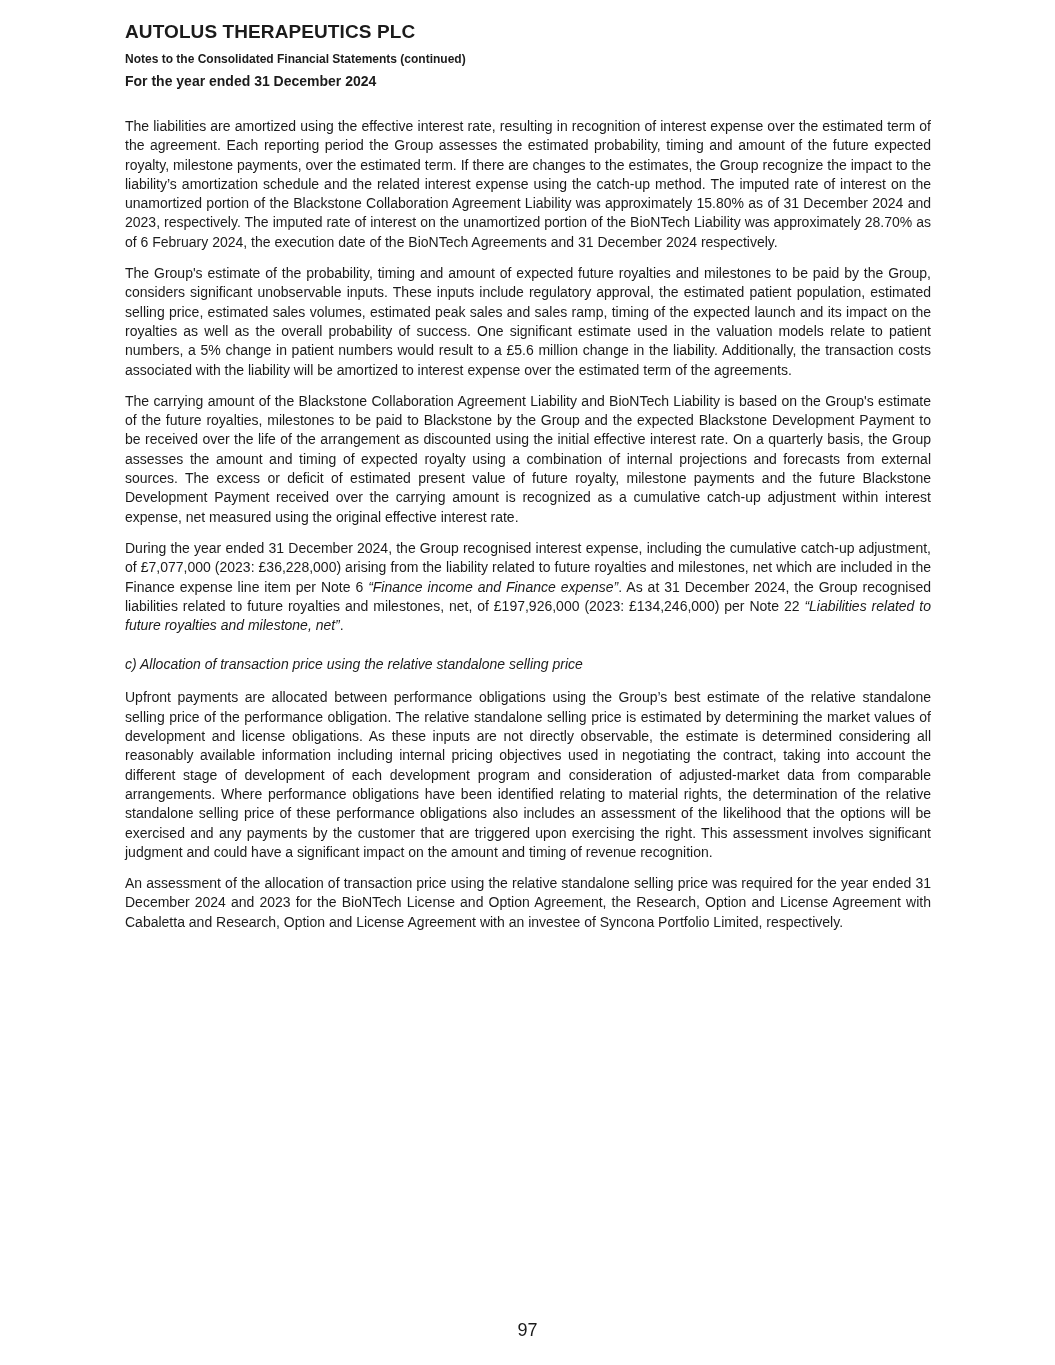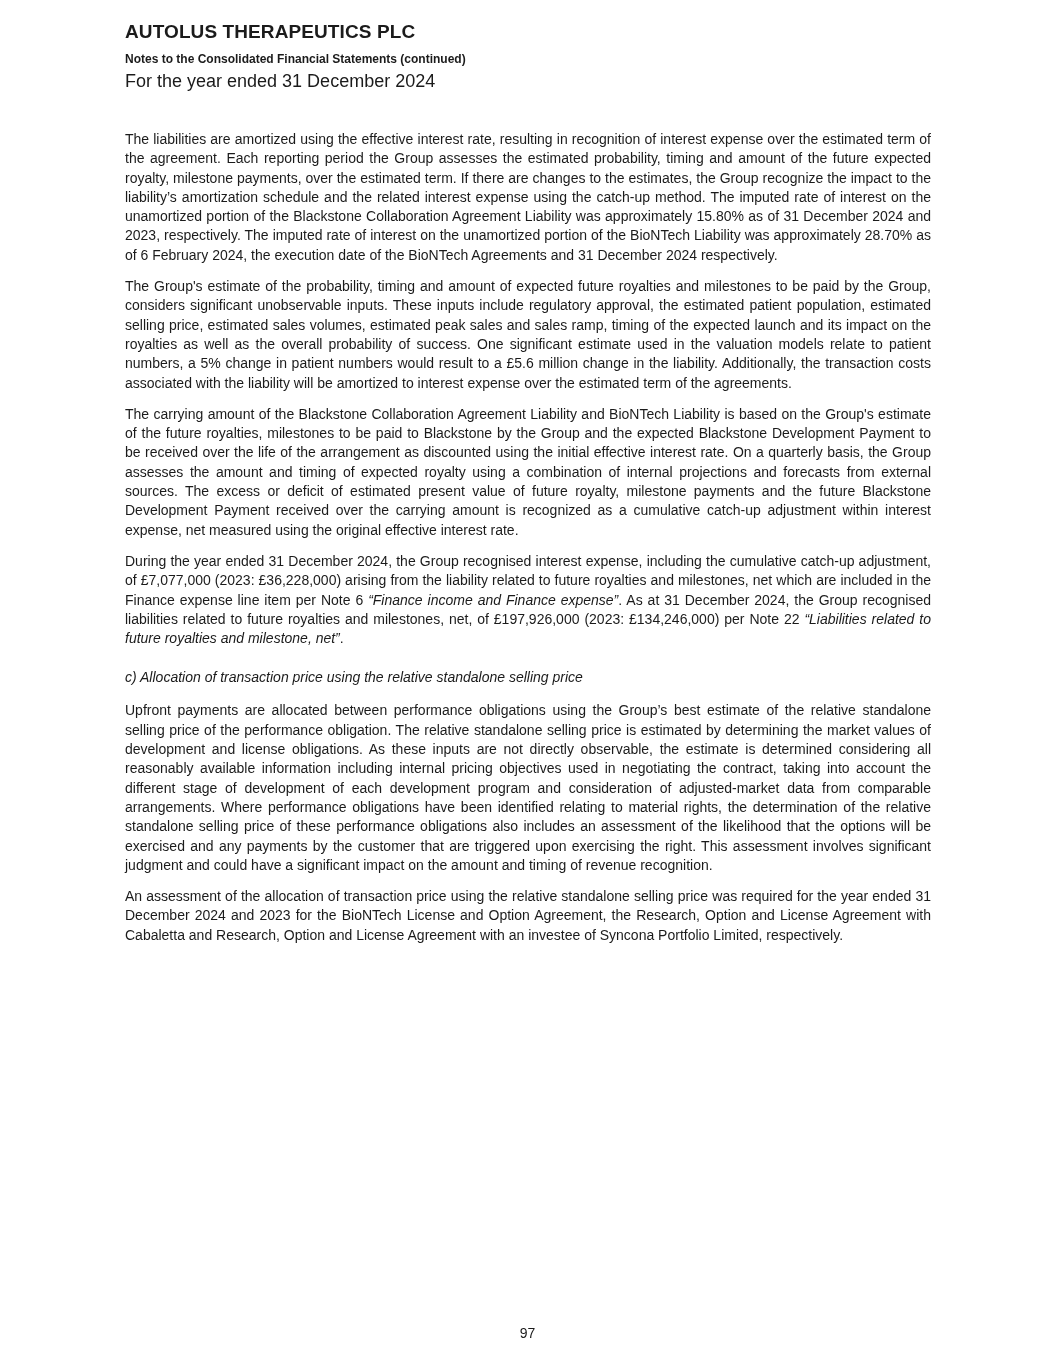--- a/index.html
+++ b/index.html
@@ -25,27 +25,27 @@
     line-height: 24px;
     letter-spacing: 0.1px;
   }
   .doc-header h2 {
     font-size: 12px;
     font-weight: 700;
     line-height: 20px;
     margin-top: 5px;
   }
   .doc-header h3 {
-    font-size: 18px;
-    font-weight: 400;
+    font-size: 14px;
+    font-weight: 700;
     line-height: 16px;
     margin-top: 4px;
   }
   .doc-body {
-    margin-top: 41px;
+    margin-top: 28px;
     font-size: 14px;
     line-height: 19.3px;
   }
   .doc-body p {
     text-align: justify;
     margin-bottom: 12px;
   }
   .section-heading {
     font-size: 14px;
     font-weight: 400;
@@ -53,21 +53,21 @@
     margin: 20px 0 14px 0;
     line-height: 19px;
   }
   .doc-body em { font-style: italic; }
   .page-footer {
     position: absolute;
     left: 0;
     right: 0;
     bottom: 24px;
     text-align: center;
-    font-size: 14px;
+    font-size: 18px;
     color: #1b1b1b;
   }
 </style>
 </head>
 <body>
 
 <div class="page">
   <div class="content">
     <header class="doc-header">
       <h1>AUTOLUS THERAPEUTICS PLC</h1>

